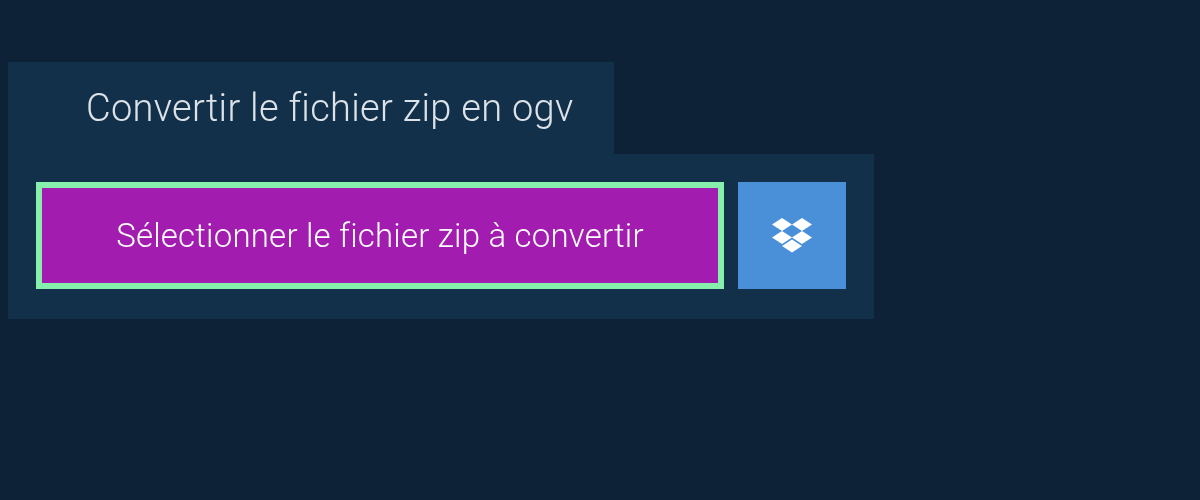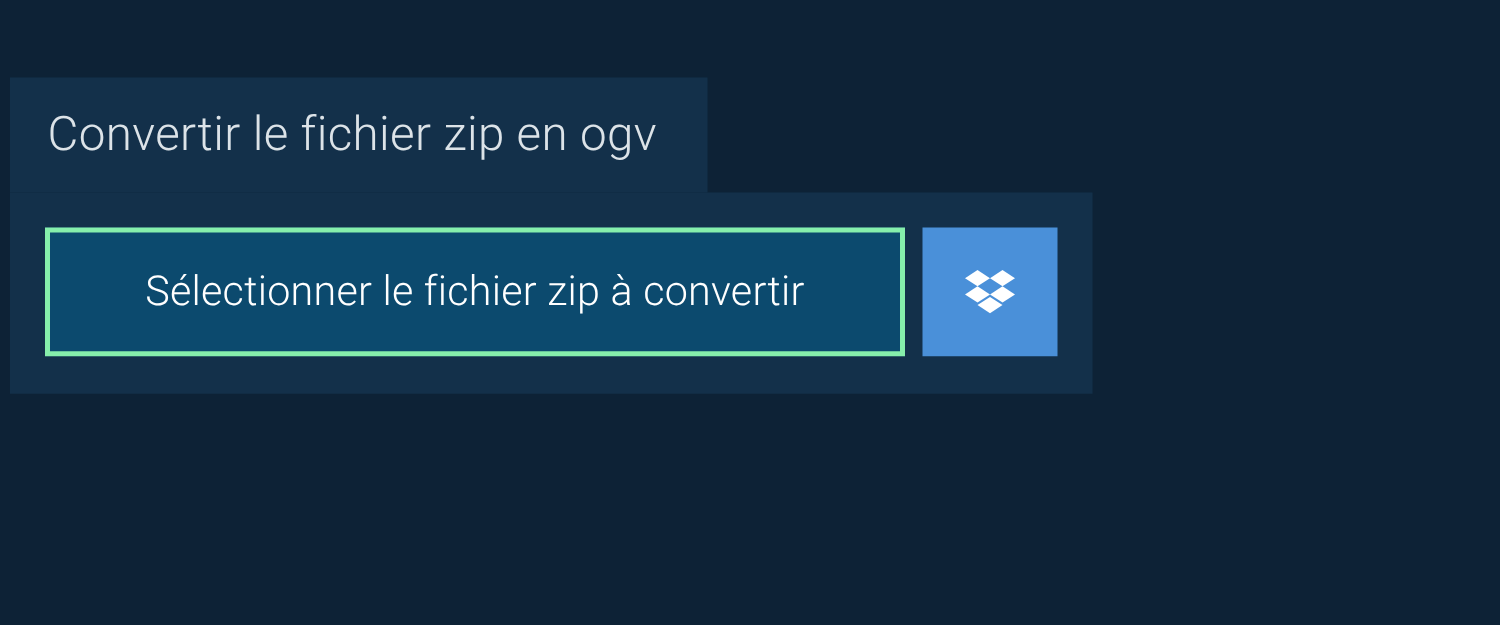--- a/index.html
+++ b/index.html
@@ -19,34 +19,35 @@
       background-color: #13304a;
       padding: 24px 40px 24px 30px;
       margin-top: 62px;
       margin-left: 8px;
     }
     .tab-header-text {
       color: #dce3e8;
       font-size: 38px;
       font-weight: 300;
       letter-spacing: 0.3px;
+      margin-left: 48px;
     }
     .content-panel {
       background-color: #13304a;
       margin-left: 8px;
       padding: 28px 28px 30px 28px;
       width: 866px;
     }
     .button-row {
       display: flex;
       gap: 14px;
     }
     .select-button {
-      background-color: #0c4a6e;
-      border: 4px solid #86efac;
+      background-color: #a21caf;
+      border: 6px solid #86efac;
       color: #ffffff;
       font-size: 33px;
       font-weight: 300;
       padding: 28px 40px;
       text-align: center;
       flex: 1;
       cursor: pointer;
       letter-spacing: 0.2px;
     }
     .dropbox-button {

